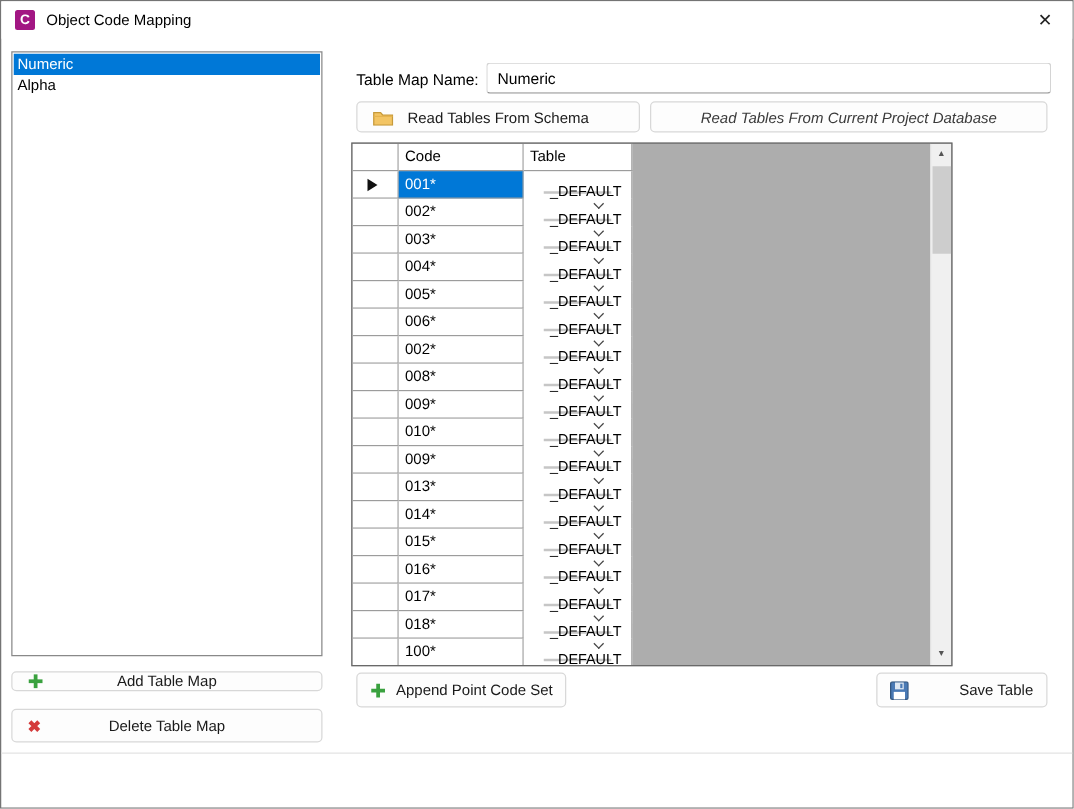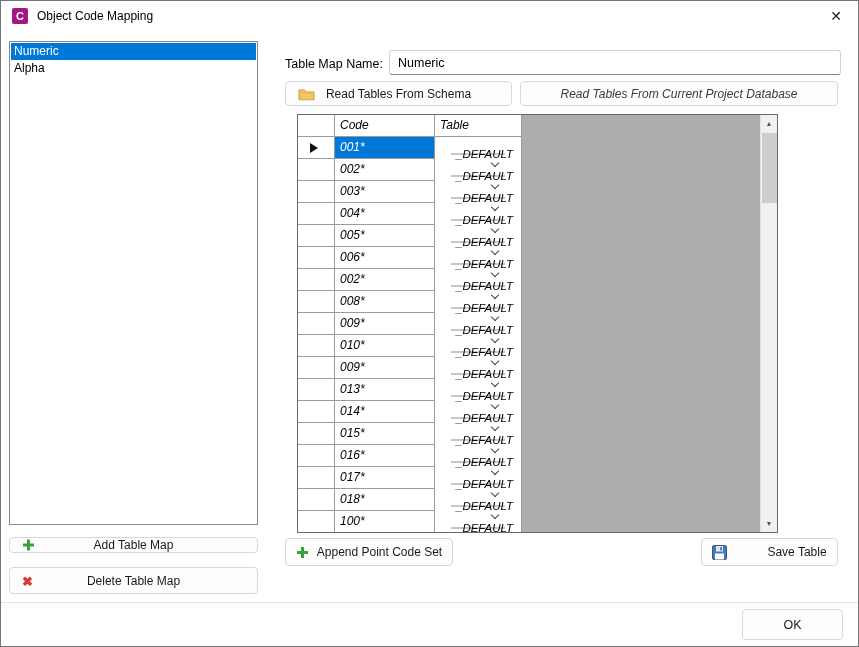--- a/index.html
+++ b/index.html
@@ -24,21 +24,21 @@
   #btn-del{left:8px;top:566px;width:249px;height:27px;}
   .x-icon{color:#d43b3b;font-size:13px;font-weight:bold;line-height:1;}
 
   
   #lbl-name{position:absolute;left:284px;top:56px;font-size:12.5px;color:#000;}
   .text-input{position:absolute;left:388px;top:49px;width:452px;height:25px;border:1px solid #d4d4d4;border-bottom:1px solid #848484;border-radius:3px;font-size:12.5px;padding:0 8px;color:#000;background:#fff;outline:none;}
   #btn-schema{left:284px;top:80px;width:227px;height:25px;}
   #btn-project{left:519px;top:80px;width:318px;height:25px;font-style:italic;color:#3a3a3a;}
 
   
-  .grid{position:absolute;left:296px;top:113px;width:481px;height:419px;border:1px solid #696969;background:#adadad;overflow:hidden;font-style:italic;}
+  .grid{position:absolute;left:280px;top:113px;width:481px;height:419px;border:1px solid #696969;background:#adadad;overflow:hidden;}
   .ghead{position:absolute;top:0;left:0;height:22px;display:flex;}
   .hc{background:#fff;border-right:1px solid #9c9c9c;border-bottom:1px solid #9c9c9c;font-size:12px;line-height:21px;padding-left:5px;}
   .c-sel{width:37px;}
   .c-code{width:100px;}
   .c-table{width:87px;}
   .grows{position:absolute;top:22px;left:0;}
   .grow{display:flex;height:22px;}
   .grow>div{background:#fff;border-right:1px solid #9c9c9c;border-bottom:1px solid #9c9c9c;}
   .grow .c-code{font-size:12px;line-height:21px;padding-left:5px;color:#000;}
   .grow.sel .c-code{background:#0078d7;color:#fff;}
@@ -322,17 +322,14 @@
           <rect x="4" y="1" width="7" height="5.5" fill="#dfe8f2"></rect>
           <rect x="8.2" y="2" width="1.8" height="3.5" fill="#4a7ab5"></rect>
           <rect x="3" y="8.5" width="9" height="6" fill="#fff"></rect>
         </svg>
     </span>
     <span>Save Table</span>
   </div>
 
   <div class="sep"></div>
 
-  <div class="btn" id="btn-ok">
-    <span>OK</span>
-  </div>
 
 </div>
 
 </body></html>

